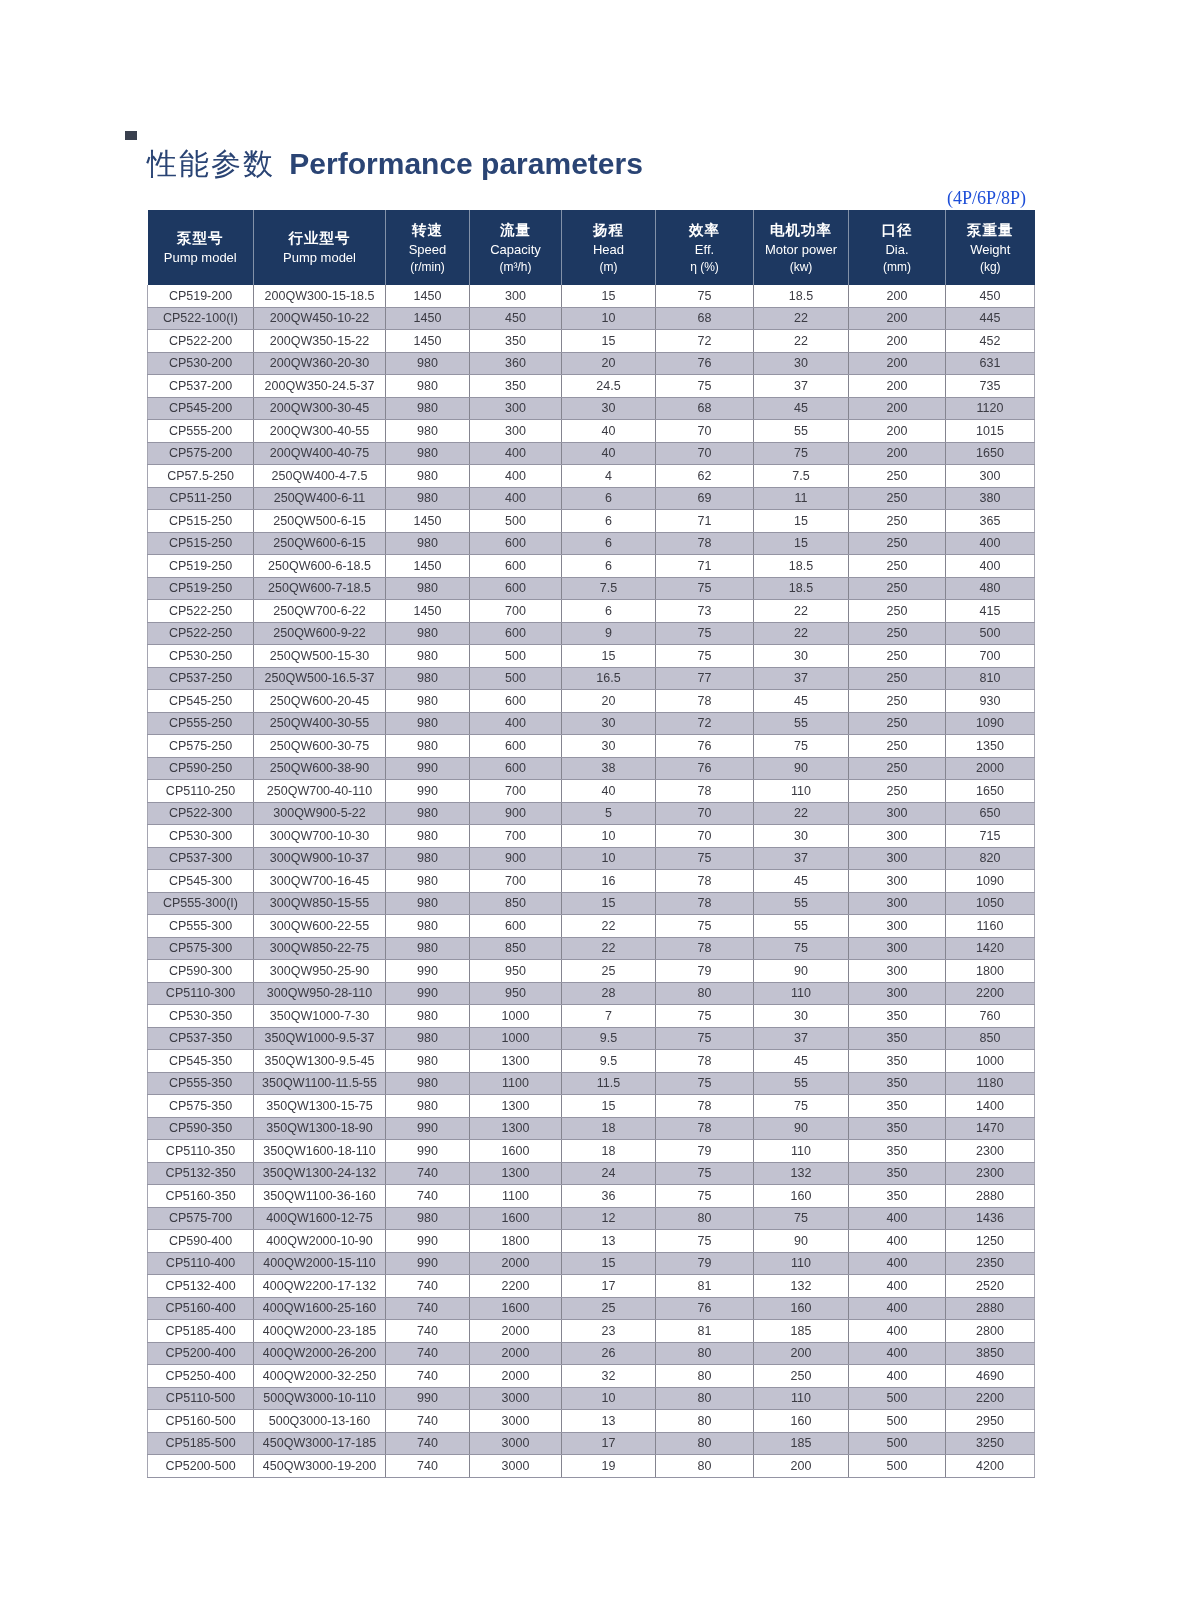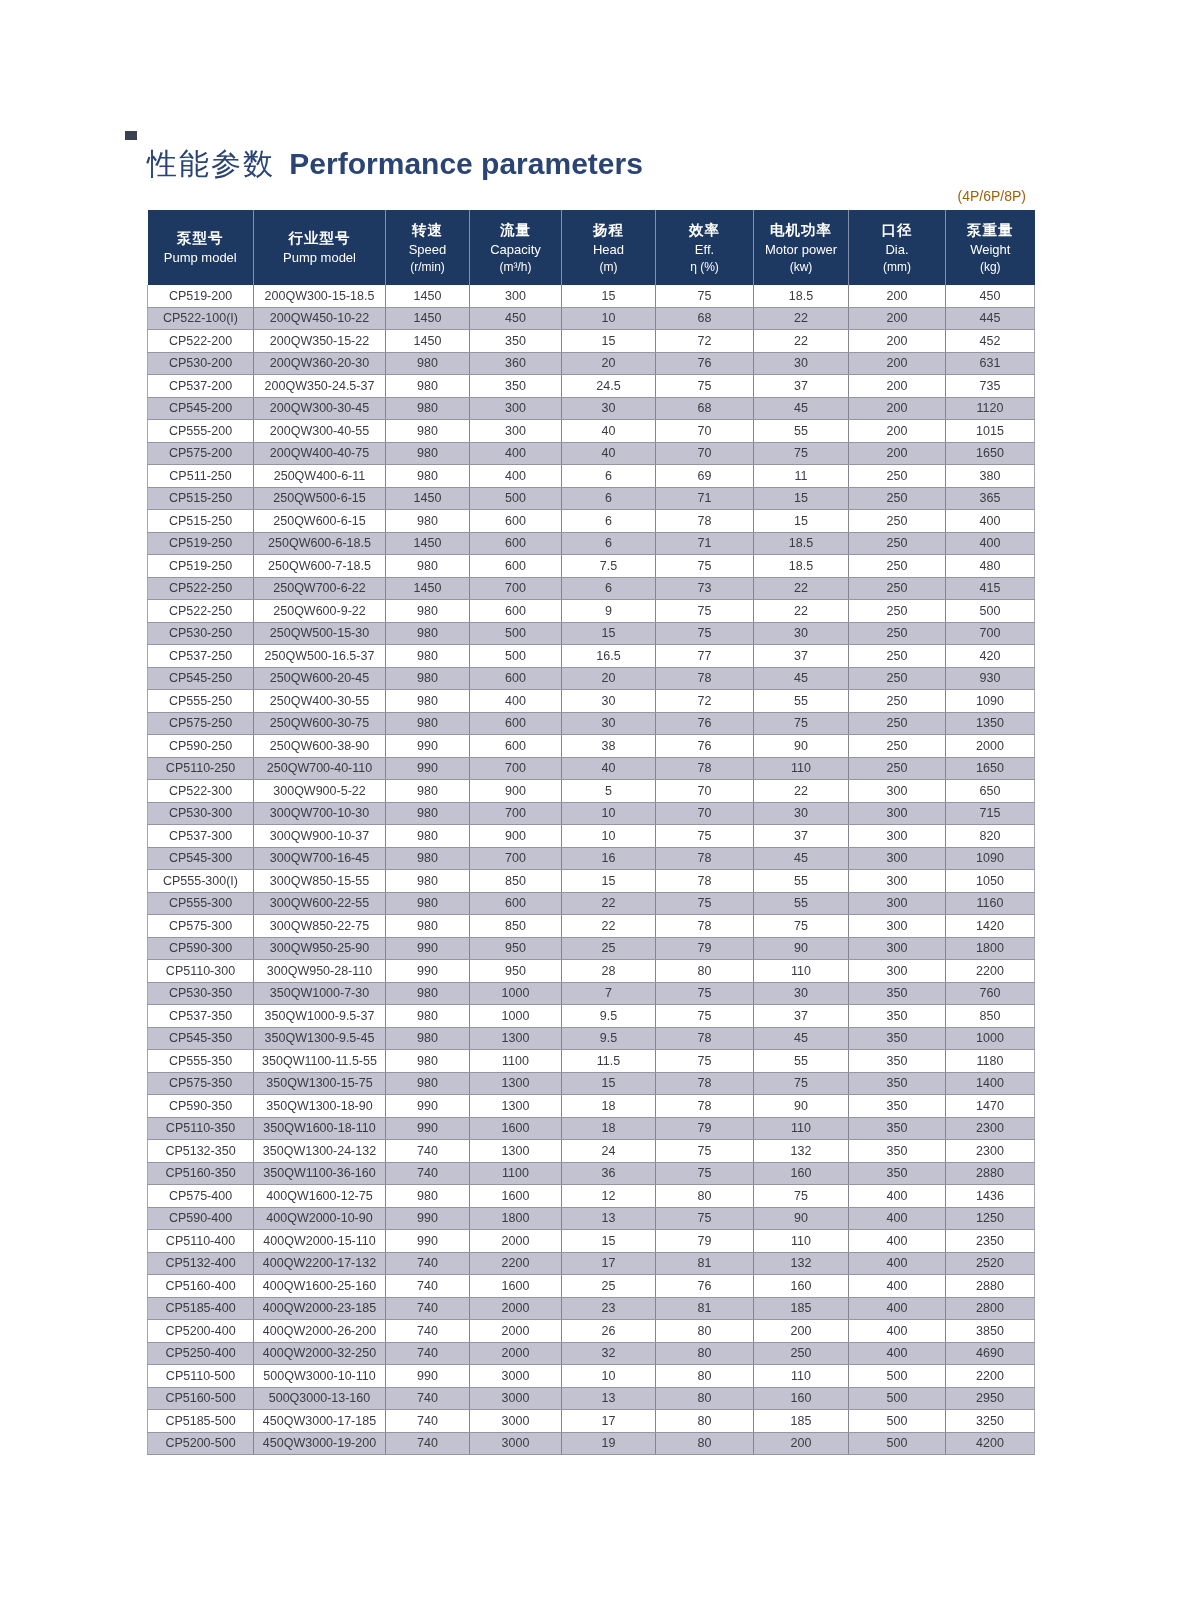--- a/index.html
+++ b/index.html
@@ -16,21 +16,21 @@
   }
   .title{
     position:absolute;left:147px;top:146px;
     font-size:30px;line-height:1.2;
     color:#2a4474;white-space:nowrap;
   }
   .title-cn{font-weight:400;letter-spacing:2px;}
   .title-en{font-weight:600;margin-left:6px;}
   .pole-note{
     position:absolute;right:144px;top:188px;
-    font-size:14px;color:#a16207;
+    font-size:18px;color:#1d4ed8;font-family:Liberation Serif, serif;
   }
   table.ptable{
     position:absolute;left:147px;top:210px;width:887px;
     border-collapse:collapse;table-layout:fixed;border-radius:24px;
   }
   .ptable thead th{
     background:#1d3861;color:#ffffff;
     height:75px;padding:0;vertical-align:middle;
     text-align:center;font-weight:400;
   }
@@ -206,20 +206,31 @@
           <td>200QW400-40-75</td>
           <td>980</td>
           <td>400</td>
           <td>40</td>
           <td>70</td>
           <td>75</td>
           <td>200</td>
           <td>1650</td>
         </tr>
         <tr>
+          <td>CP57.5-250</td>
+          <td>250QW400-4-7.5</td>
+          <td>980</td>
+          <td>400</td>
+          <td>4</td>
+          <td>62</td>
+          <td>7.5</td>
+          <td>250</td>
+          <td>300</td>
+        </tr>
+        <tr>
           <td>CP511-250</td>
           <td>250QW400-6-11</td>
           <td>980</td>
           <td>400</td>
           <td>6</td>
           <td>69</td>
           <td>11</td>
           <td>250</td>
           <td>380</td>
         </tr>
@@ -302,21 +313,21 @@
         </tr>
         <tr>
           <td>CP537-250</td>
           <td>250QW500-16.5-37</td>
           <td>980</td>
           <td>500</td>
           <td>16.5</td>
           <td>77</td>
           <td>37</td>
           <td>250</td>
-          <td>420</td>
+          <td>810</td>
         </tr>
         <tr>
           <td>CP545-250</td>
           <td>250QW600-20-45</td>
           <td>980</td>
           <td>600</td>
           <td>20</td>
           <td>78</td>
           <td>45</td>
           <td>250</td>
@@ -558,21 +569,21 @@
           <td>350QW1100-36-160</td>
           <td>740</td>
           <td>1100</td>
           <td>36</td>
           <td>75</td>
           <td>160</td>
           <td>350</td>
           <td>2880</td>
         </tr>
         <tr>
-          <td>CP575-400</td>
+          <td>CP575-700</td>
           <td>400QW1600-12-75</td>
           <td>980</td>
           <td>1600</td>
           <td>12</td>
           <td>80</td>
           <td>75</td>
           <td>400</td>
           <td>1436</td>
         </tr>
         <tr>

